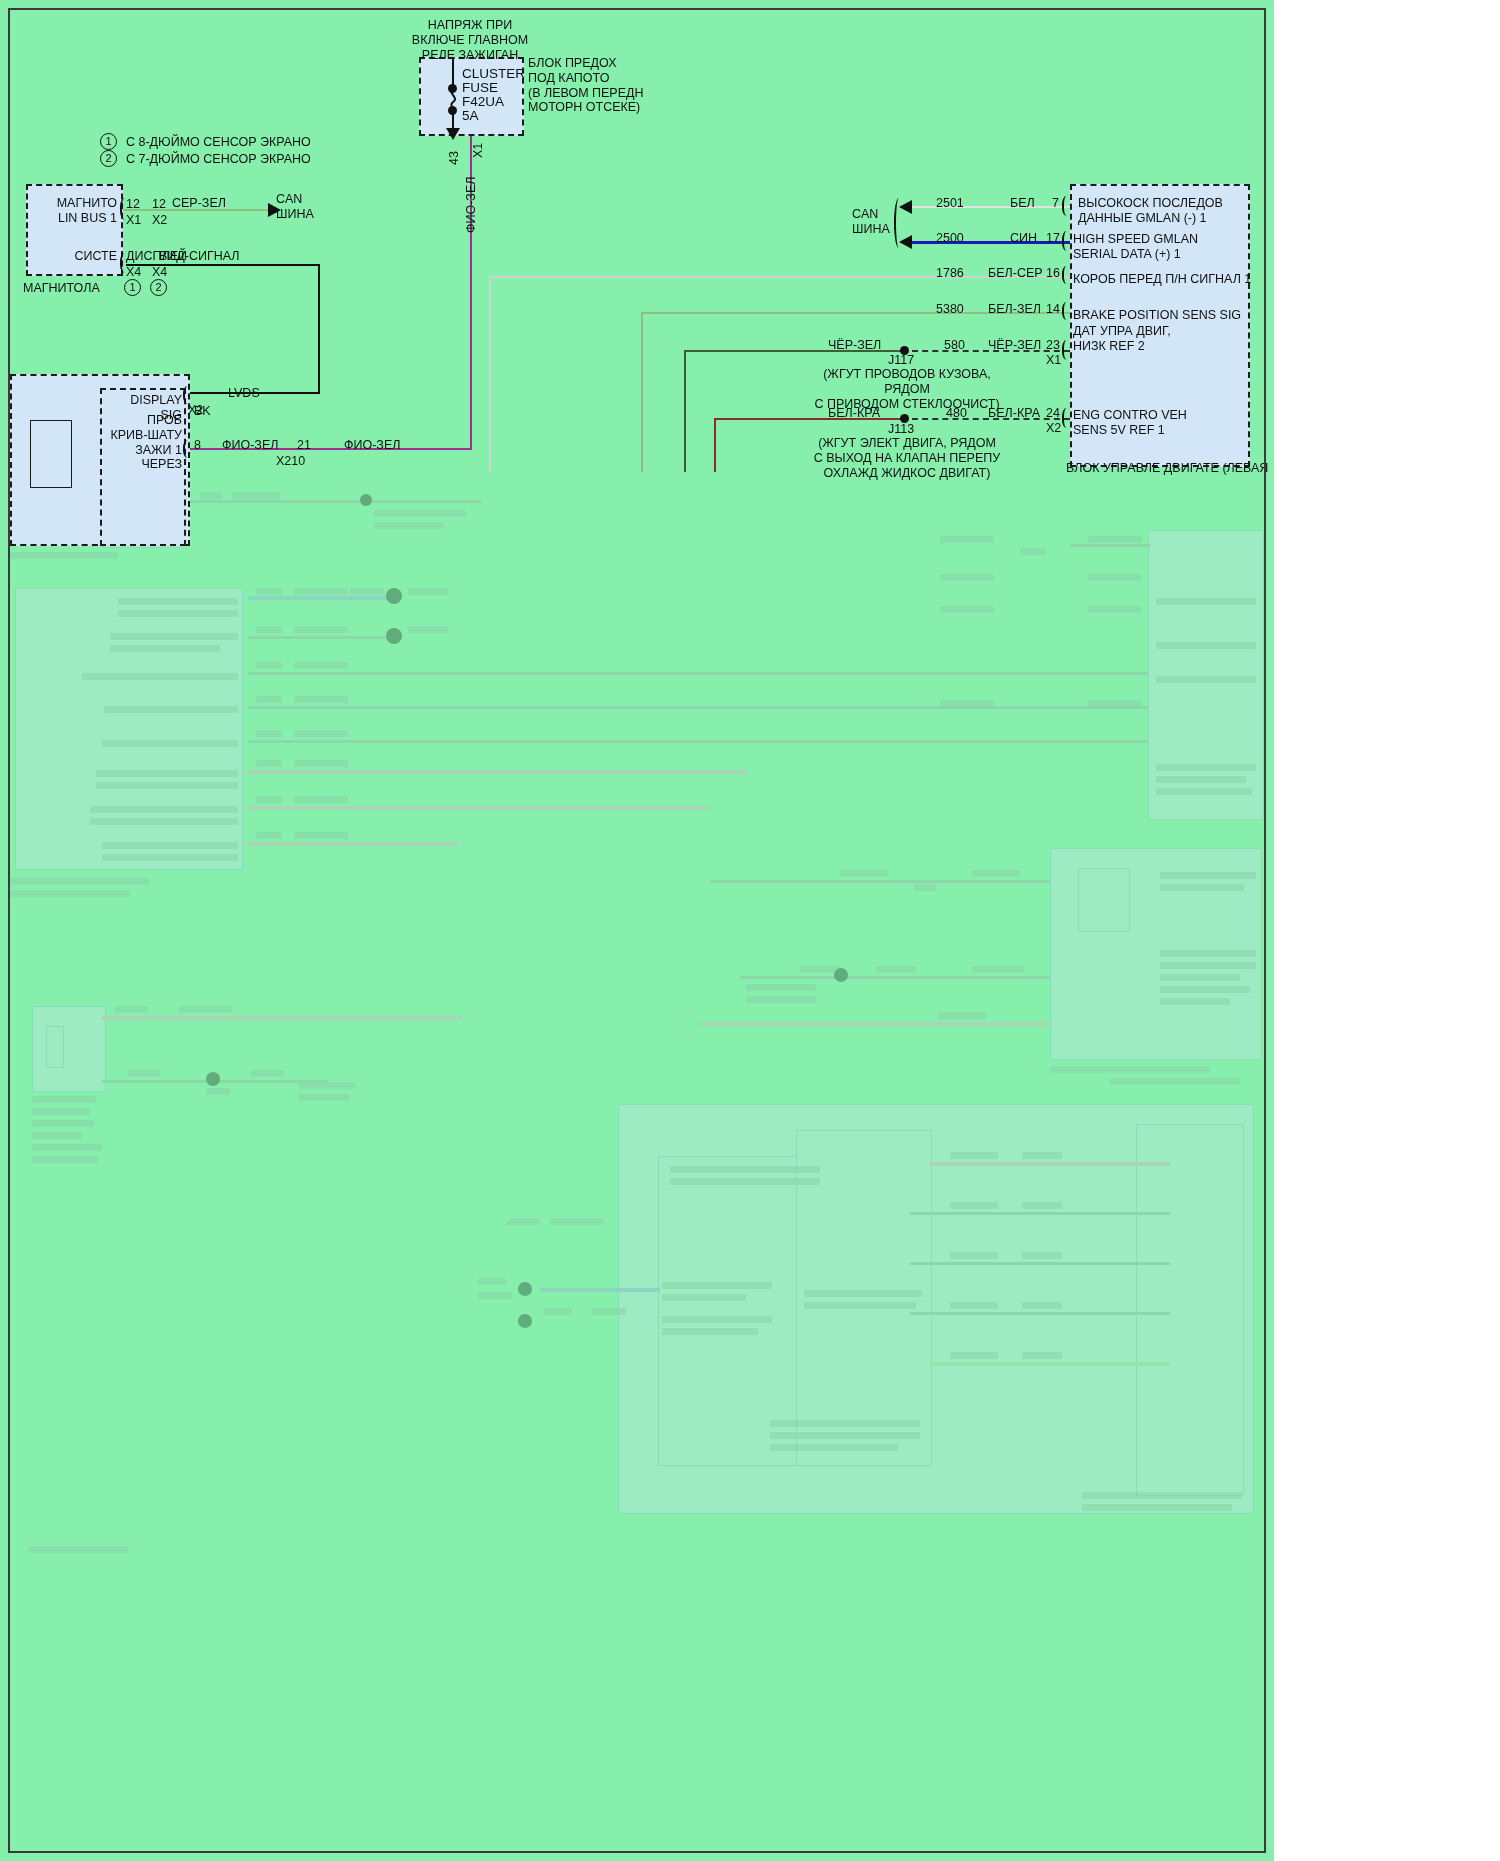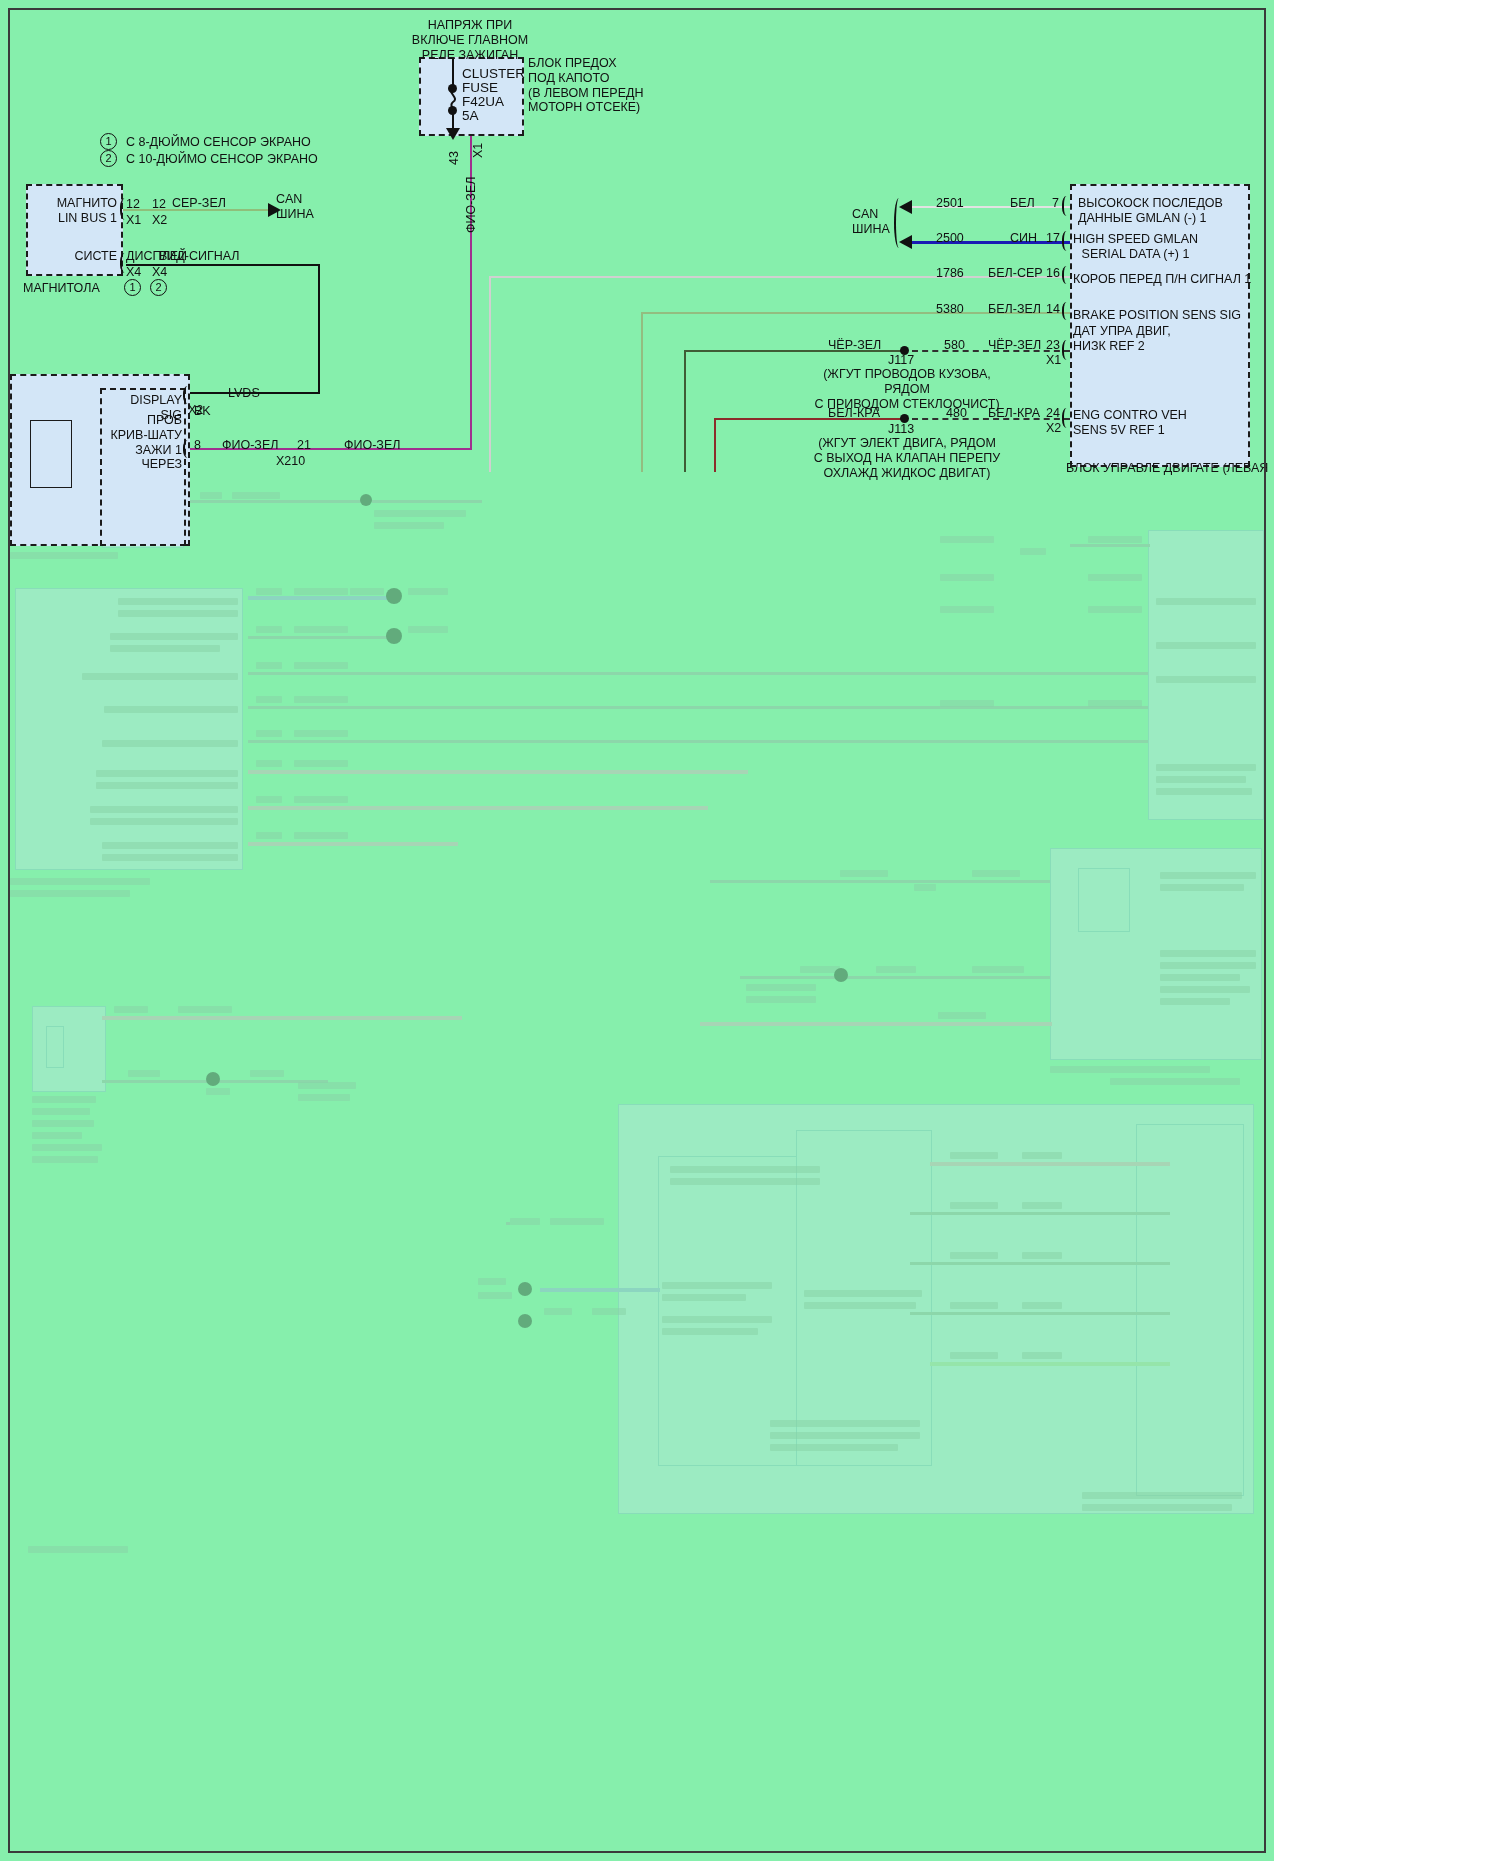--- a/index.html
+++ b/index.html
@@ -321,21 +321,21 @@
 (В ЛЕВОМ ПЕРЕДН
 МОТОРН ОТСЕКЕ)</div>
 
   <div class="txt t12 vert" style="left:447px; top:165px;">43</div>
   <div class="txt t12 vert" style="left:471px; top:158px;">X1</div>
   <div class="txt t12 vert" style="left:464px; top:233px;">ФИО-ЗЕЛ</div>
 
   <div class="circnum" style="left:100px; top:133px;">1</div>
   <div class="txt t12" style="left:126px; top:135px;">С 8-ДЮЙМО СЕНСОР ЭКРАНО</div>
   <div class="circnum" style="left:100px; top:150px;">2</div>
-  <div class="txt t12" style="left:126px; top:152px;">С 10-ДЮЙМО СЕНСОР ЭКРАНО</div>
+  <div class="txt t12" style="left:126px; top:152px;">С 7-ДЮЙМО СЕНСОР ЭКРАНО</div>
 
   <div class="blk" style="left:26px; top:184px; width:97px; height:92px;"></div>
   <div class="txt t12 tr" style="left:28px; top:196px; width:89px; white-space:pre-line;">МАГНИТО
 LIN BUS 1</div>
   <div class="txt t12 tr" style="left:28px; top:249px; width:89px;">СИСТЕ</div>
   <div class="txt t12" style="left:23px; top:281px;">МАГНИТОЛА</div>
 
   <div class="conn" style="left:120px; top:198px; height:22px;"></div>
   <div class="txt t12" style="left:126px; top:197px;">12</div>
   <div class="txt t12" style="left:152px; top:197px;">12</div>
@@ -384,21 +384,21 @@
   <div class="txt t12" style="left:1010px; top:196px;">БЕЛ</div>
   <div class="txt t12" style="left:1052px; top:196px;">7</div>
   <div class="conn" style="left:1062px; top:196px; height:20px;"></div>
   <div class="txt t12" style="left:1078px; top:196px; white-space:pre-line;">ВЫСОКОСК ПОСЛЕДОВ
 ДАННЫЕ GMLAN (-) 1</div>
 
   <div class="txt t12" style="left:936px; top:231px;">2500</div>
   <div class="txt t12" style="left:1010px; top:231px;">СИН</div>
   <div class="txt t12" style="left:1046px; top:231px;">17</div>
   <div class="conn" style="left:1062px; top:231px; height:20px;"></div>
-  <div class="txt t12" style="left:1073px; top:232px; white-space:pre-line;text-align:center;">HIGH SPEED GMLAN
+  <div class="txt t12" style="left:1073px; top:232px; white-space:pre-line;">HIGH SPEED GMLAN
 SERIAL DATA (+) 1</div>
 
   <div class="txt t12" style="left:936px; top:266px;">1786</div>
   <div class="txt t12" style="left:988px; top:266px;">БЕЛ-СЕР</div>
   <div class="txt t12" style="left:1046px; top:266px;">16</div>
   <div class="conn" style="left:1062px; top:266px; height:18px;"></div>
   <div class="txt t12" style="left:1073px; top:272px;">КОРОБ ПЕРЕД П/Н СИГНАЛ 1</div>
 
   <div class="txt t12" style="left:936px; top:302px;">5380</div>
   <div class="txt t12" style="left:988px; top:302px;">БЕЛ-ЗЕЛ</div>

